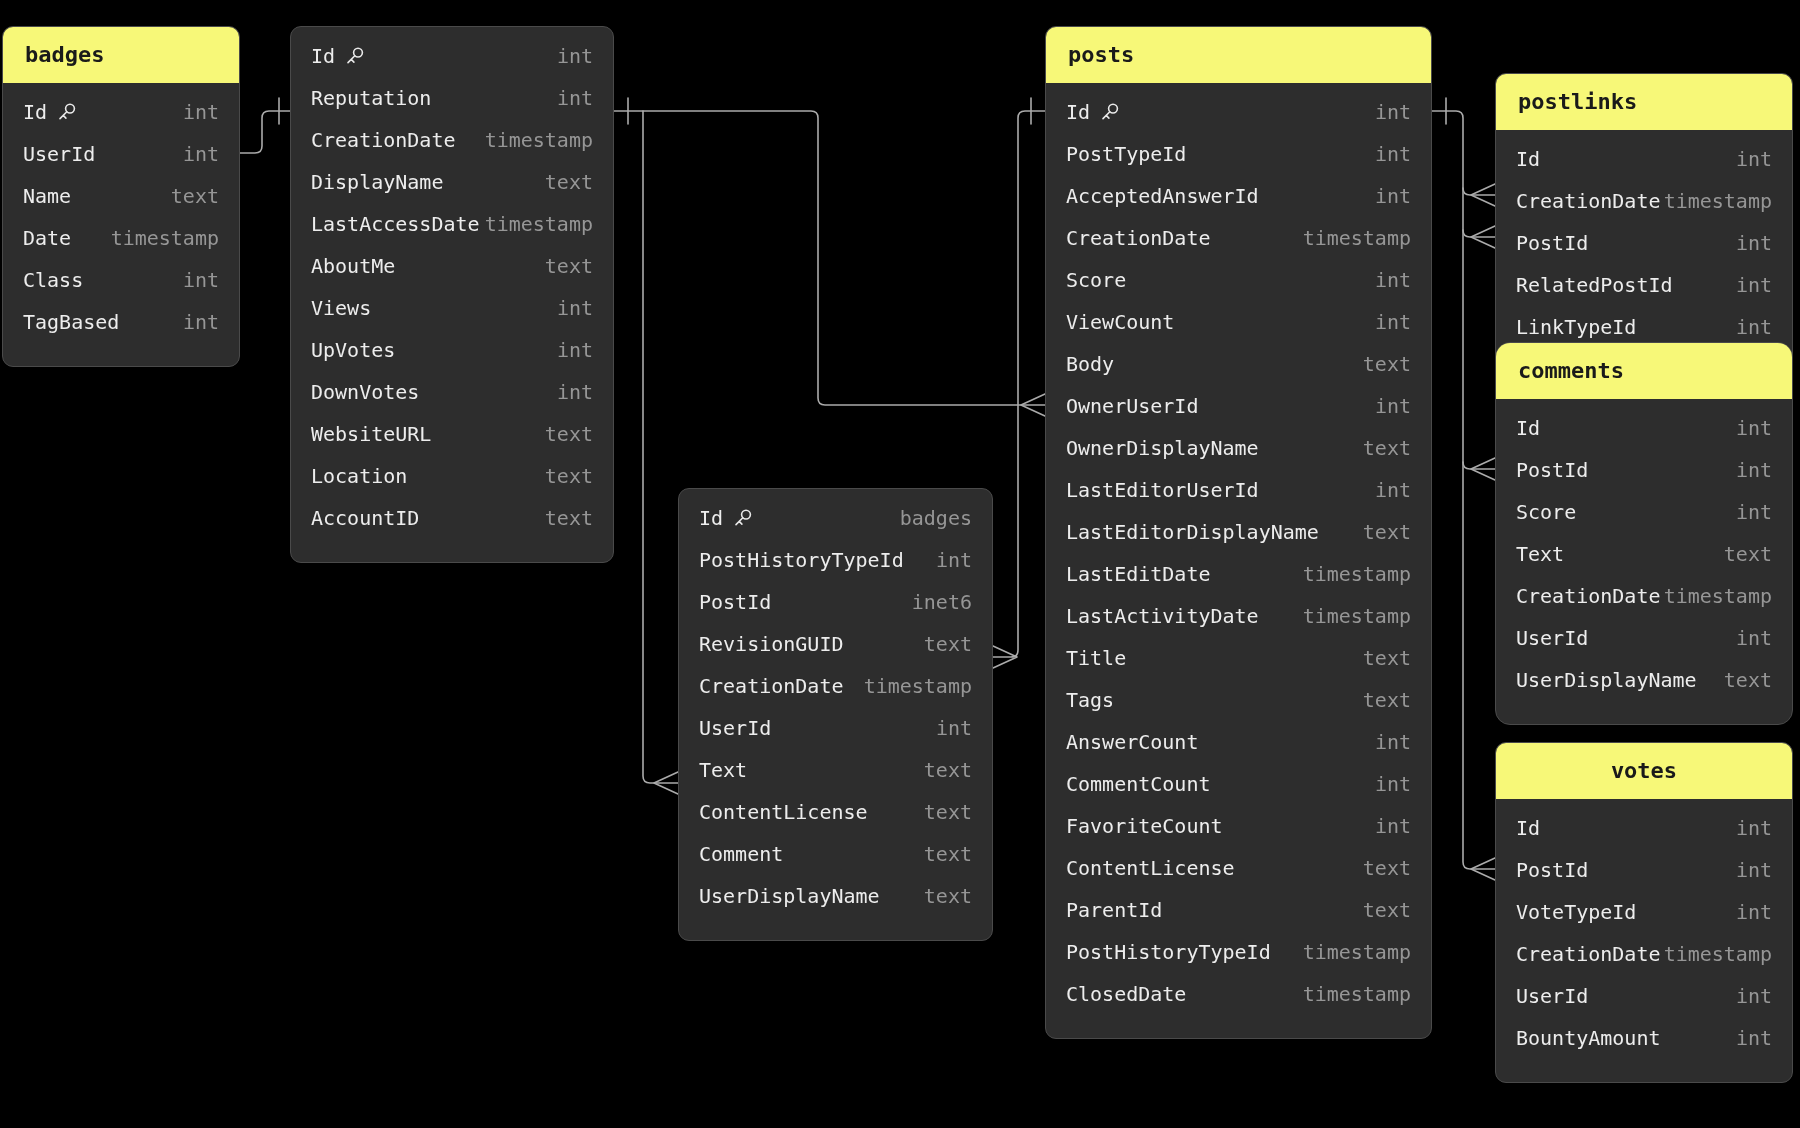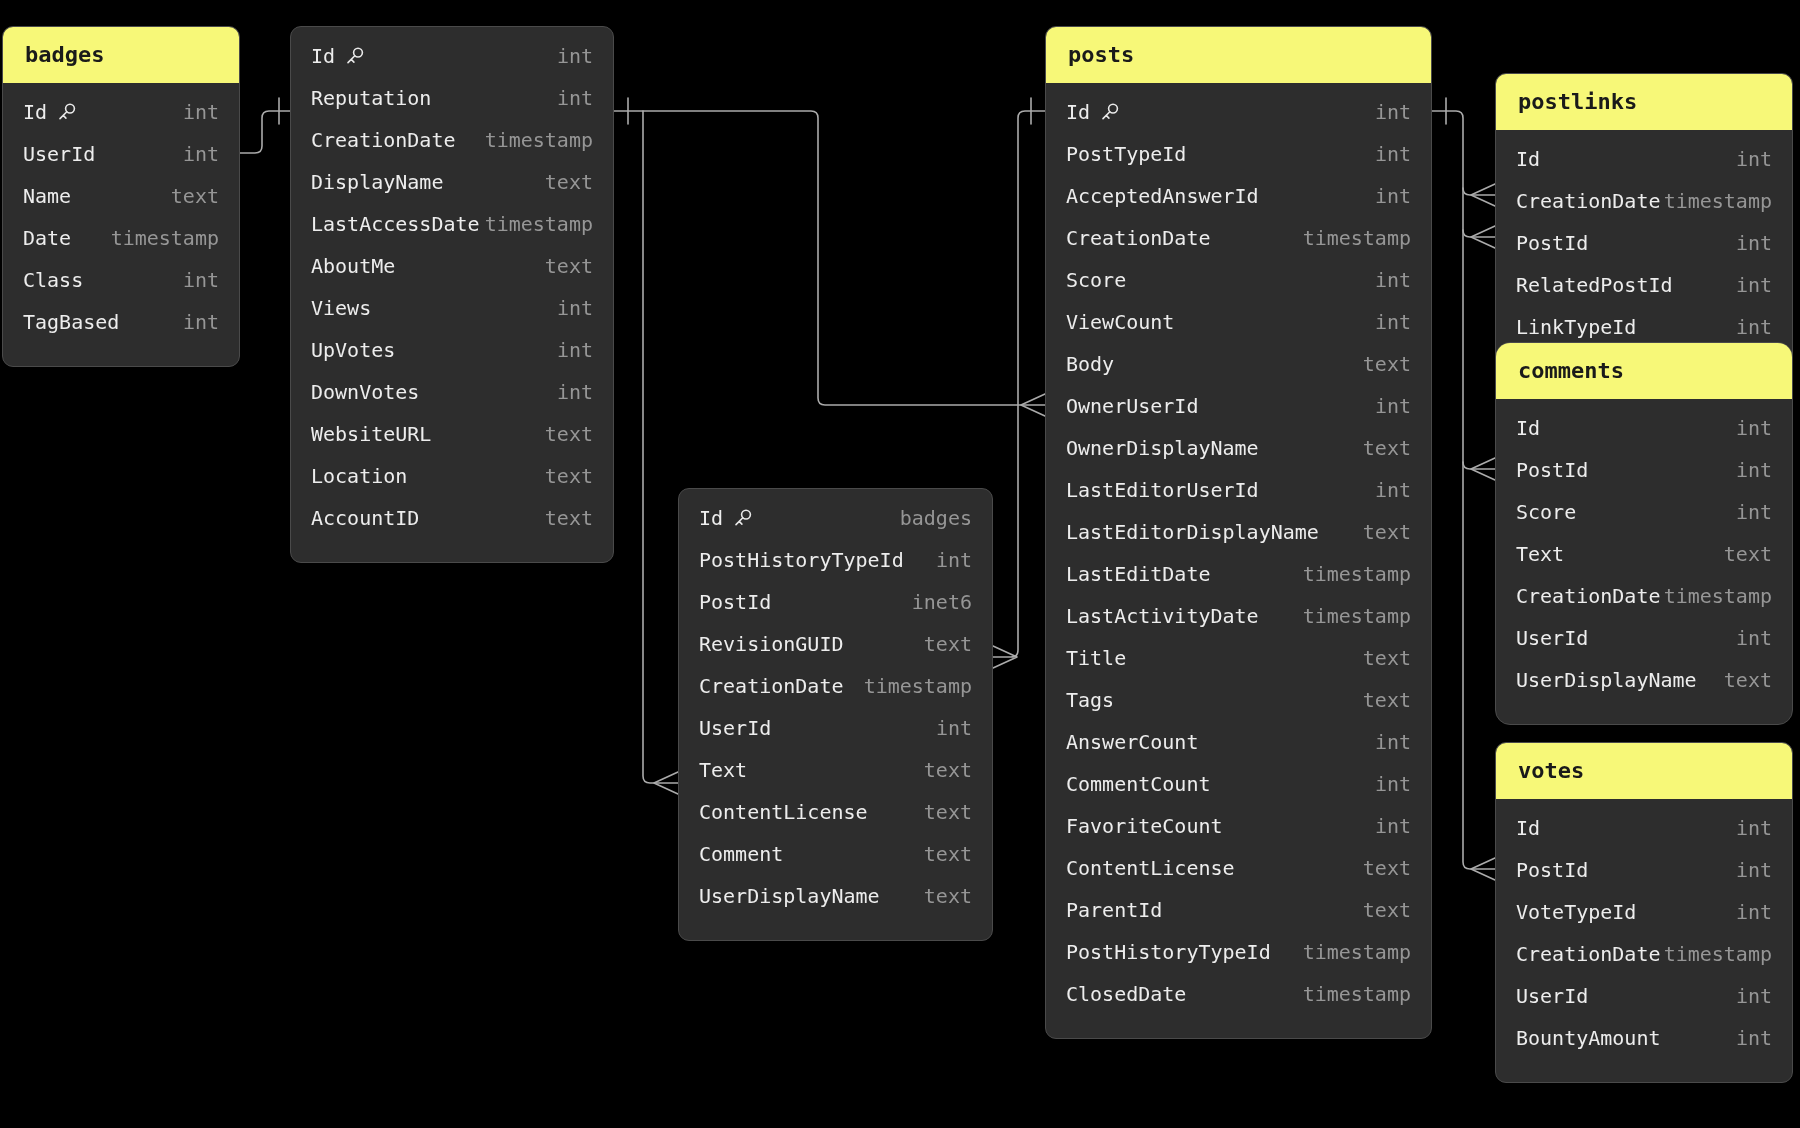--- a/index.html
+++ b/index.html
@@ -461,21 +461,21 @@
             <span class="ctype">int</span>
           </div>
           <div class="row">
             <span class="cname">
               <span>UserDisplayName</span>
             </span>
             <span class="ctype">text</span>
           </div>
         </div>
       </div>
-      <div class="table" style="left: 1495px; top: 742px; width: 298px;">
+      <div class="table" style="left: 1495px; top: 742px; width: 298px; text-align: center;">
         <div class="thead">votes</div>
         <div class="tbody">
           <div class="row">
             <span class="cname">
               <span>Id</span>
             </span>
             <span class="ctype">int</span>
           </div>
           <div class="row">
             <span class="cname">

